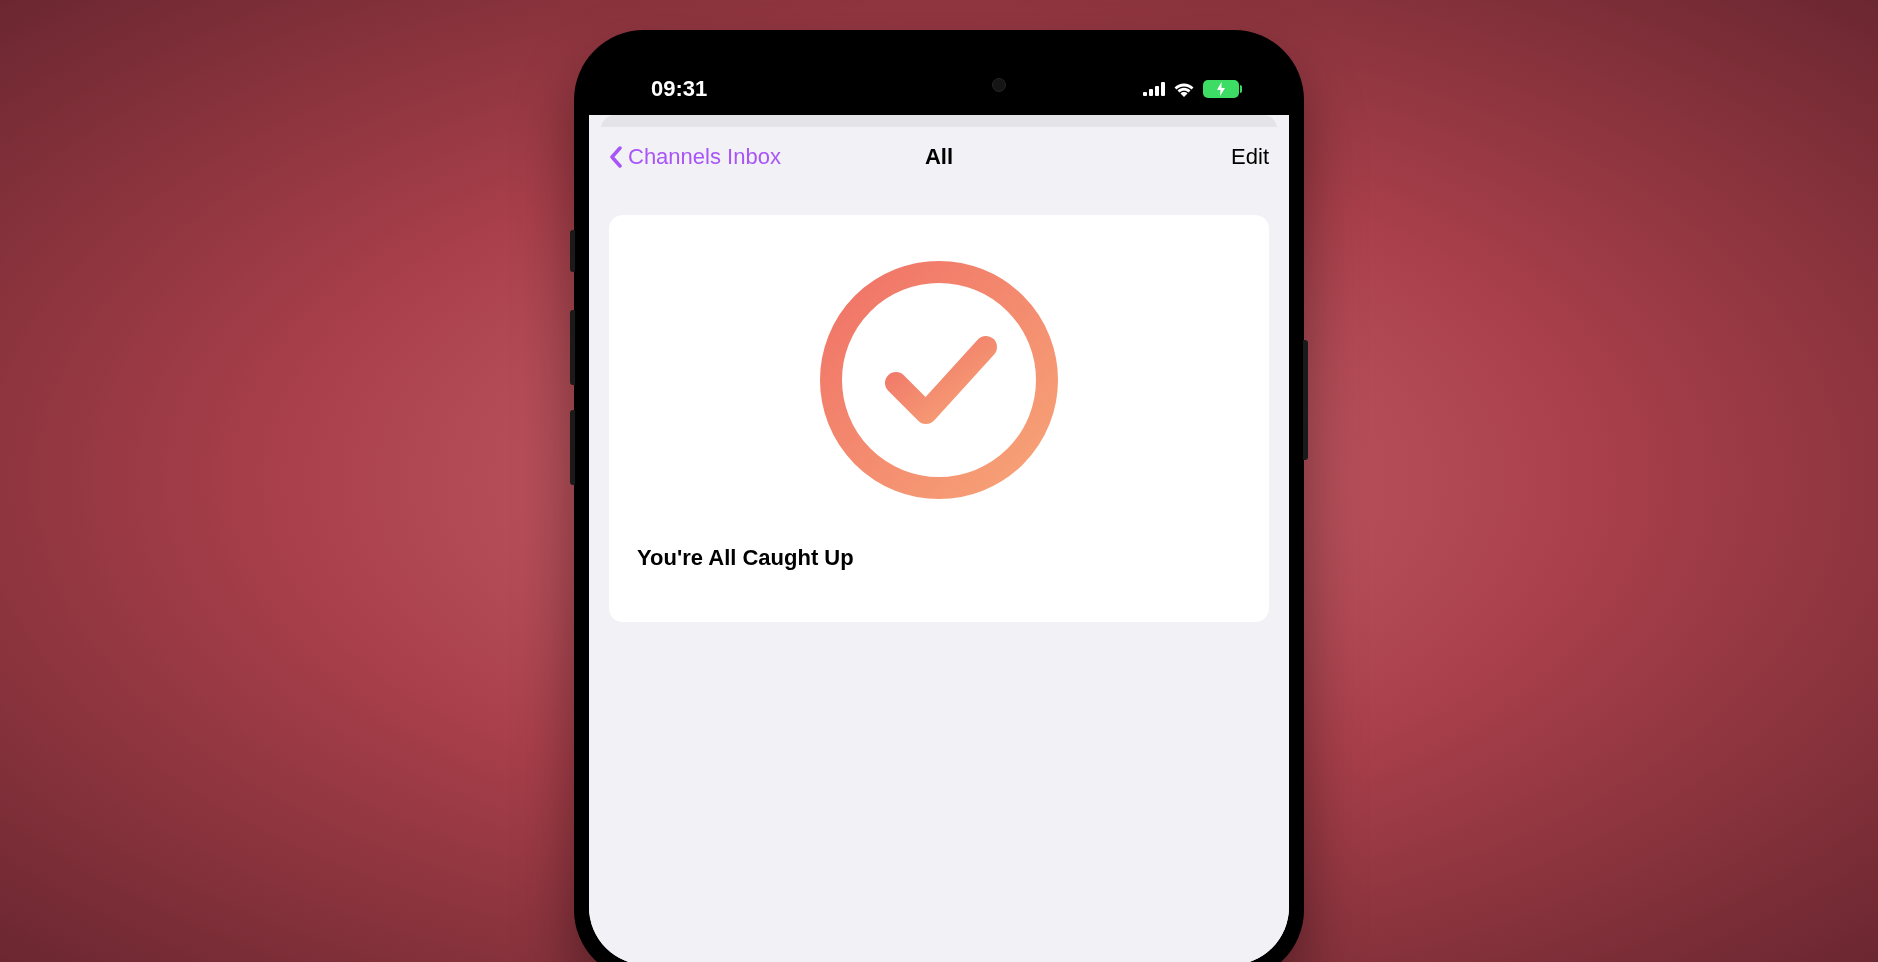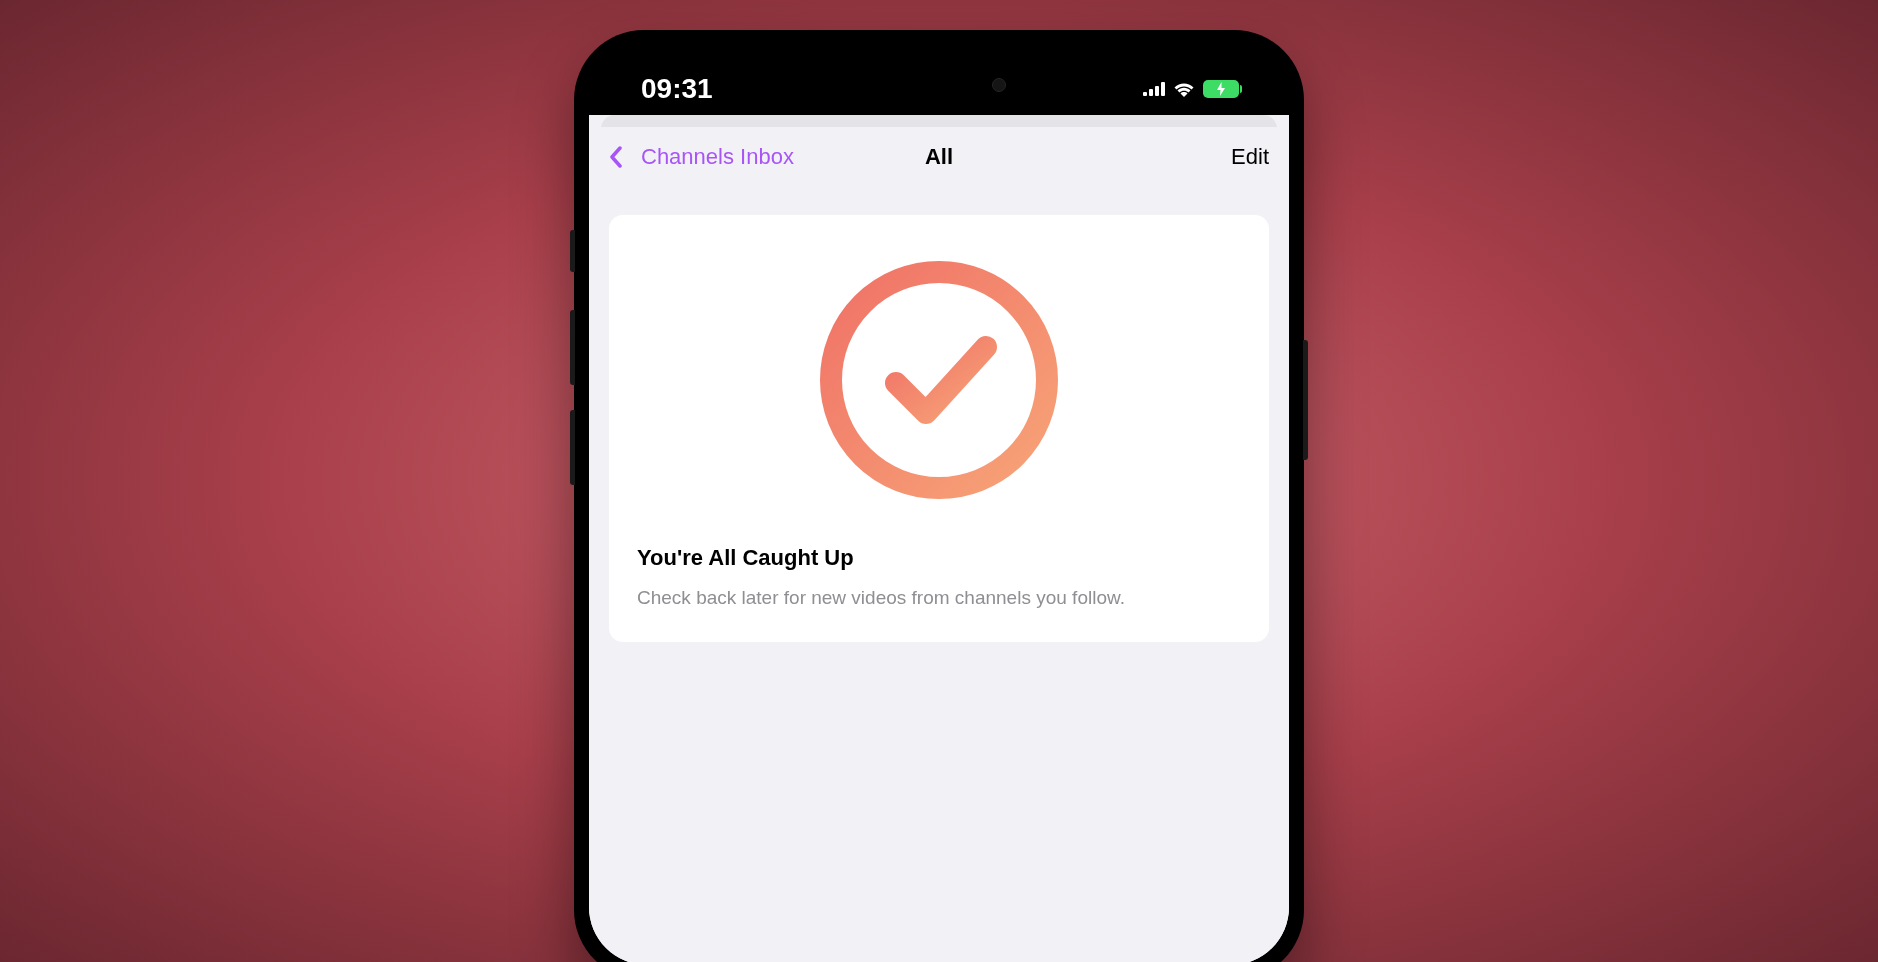--- a/index.html
+++ b/index.html
@@ -105,24 +105,24 @@
     
     .camera-dot {
       width: 14px;
       height: 14px;
       background: #151515;
       border-radius: 50%;
       border: 1px solid #252525;
     }
     
     .status-time {
-      font-size: 28px;
+      font-size: 22px;
       font-weight: 600;
       color: #fff;
-      margin-left: 12px;
+      margin-left: 22px;
     }
     
     .status-icons {
       display: flex;
       align-items: center;
       gap: 8px;
       margin-right: 10px;
     }
     
     .signal-icon svg,
@@ -188,21 +188,21 @@
       display: flex;
       align-items: center;
       justify-content: space-between;
       padding: 0 20px;
       position: relative;
     }
     
     .nav-back {
       display: flex;
       align-items: center;
-      gap: 18px;
+      gap: 5px;
       color: #a855f7;
       font-size: 22px;
       cursor: pointer;
     }
     
     .chevron-back {
       width: 14px;
       height: 22px;
     }
     
@@ -239,21 +239,21 @@
       width: 250px;
       height: 250px;
       margin-bottom: 40px;
     }
     
     .card-title {
       font-size: 22px;
       font-weight: 600;
       color: #000;
       align-self: flex-start;
-      margin-bottom: 14px;
+      margin-bottom: 21px;
       margin-left: 4px;
     }
     
     .card-subtitle {
       font-size: 19px;
       color: #8e8e93;
       align-self: flex-start;
       margin-left: 4px;
       line-height: 1.4;
     }
@@ -321,21 +321,20 @@
               <defs>
                 <linearGradient id="checkGrad" x1="0%" y1="0%" x2="100%" y2="100%">
                   <stop offset="0%" stop-color="#f07267"></stop>
                   <stop offset="100%" stop-color="#f7a477"></stop>
                 </linearGradient>
               </defs>
               <circle cx="125" cy="125" r="108" fill="none" stroke="url(#checkGrad)" stroke-width="22"></circle>
               <path d="M82 128 L112 158 L172 92" fill="none" stroke="url(#checkGrad)" stroke-width="22" stroke-linecap="round" stroke-linejoin="round"></path>
             </svg>
             <div class="card-title">You're All Caught Up</div>
-            <div class="card-subtitle">Check back later for new videos from channels you follow.</div>
           </div>
         </div>
 
       </div>
     </div>
 
   </div>
 </div>
 
 </body></html>

